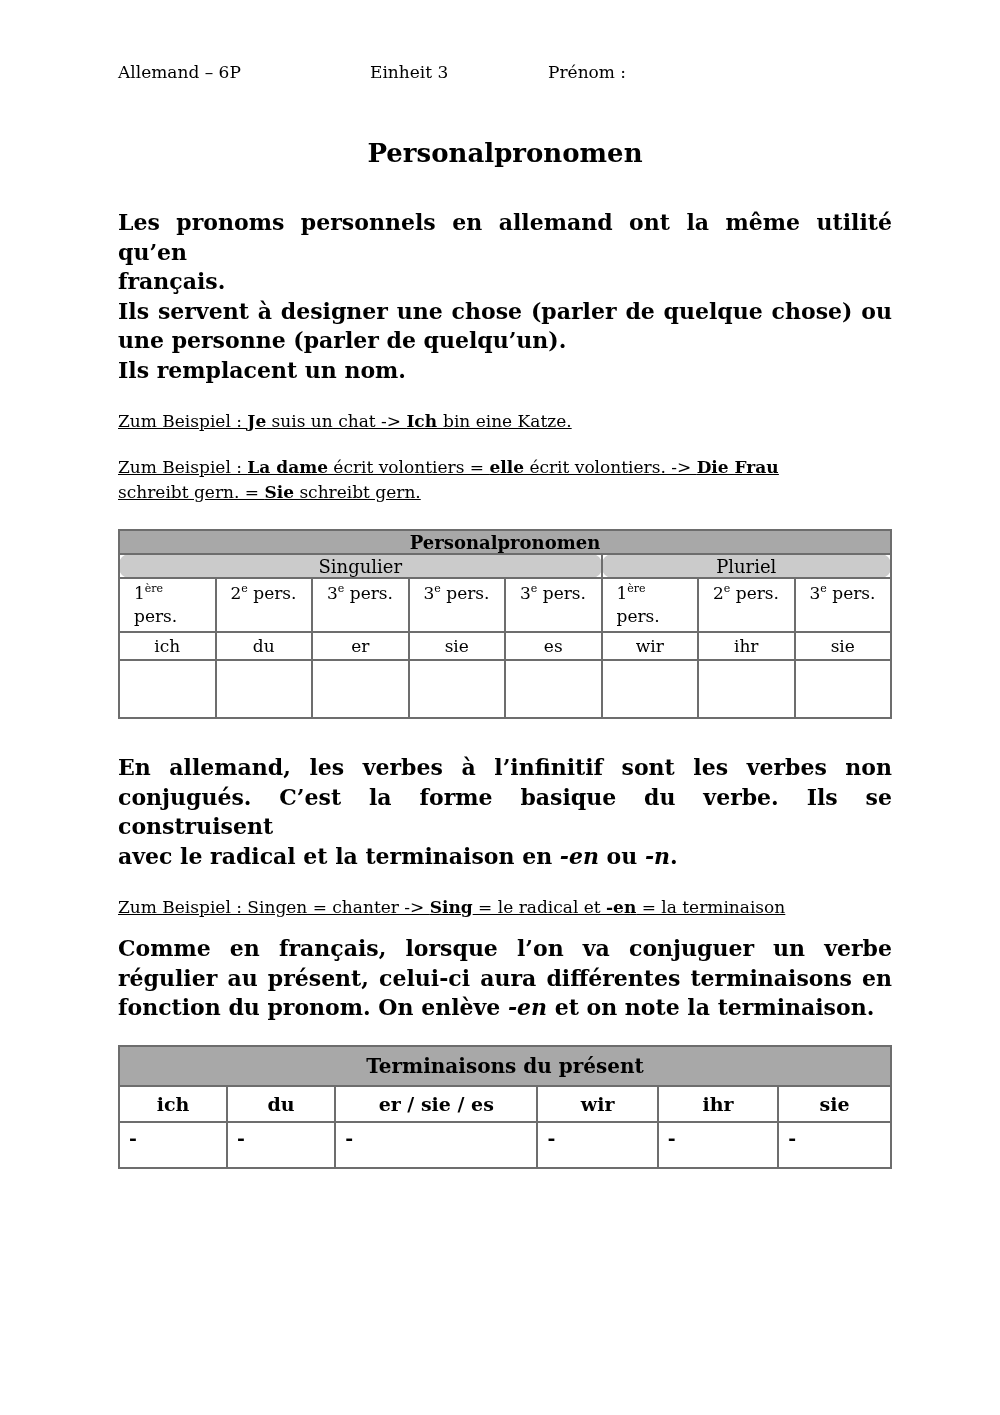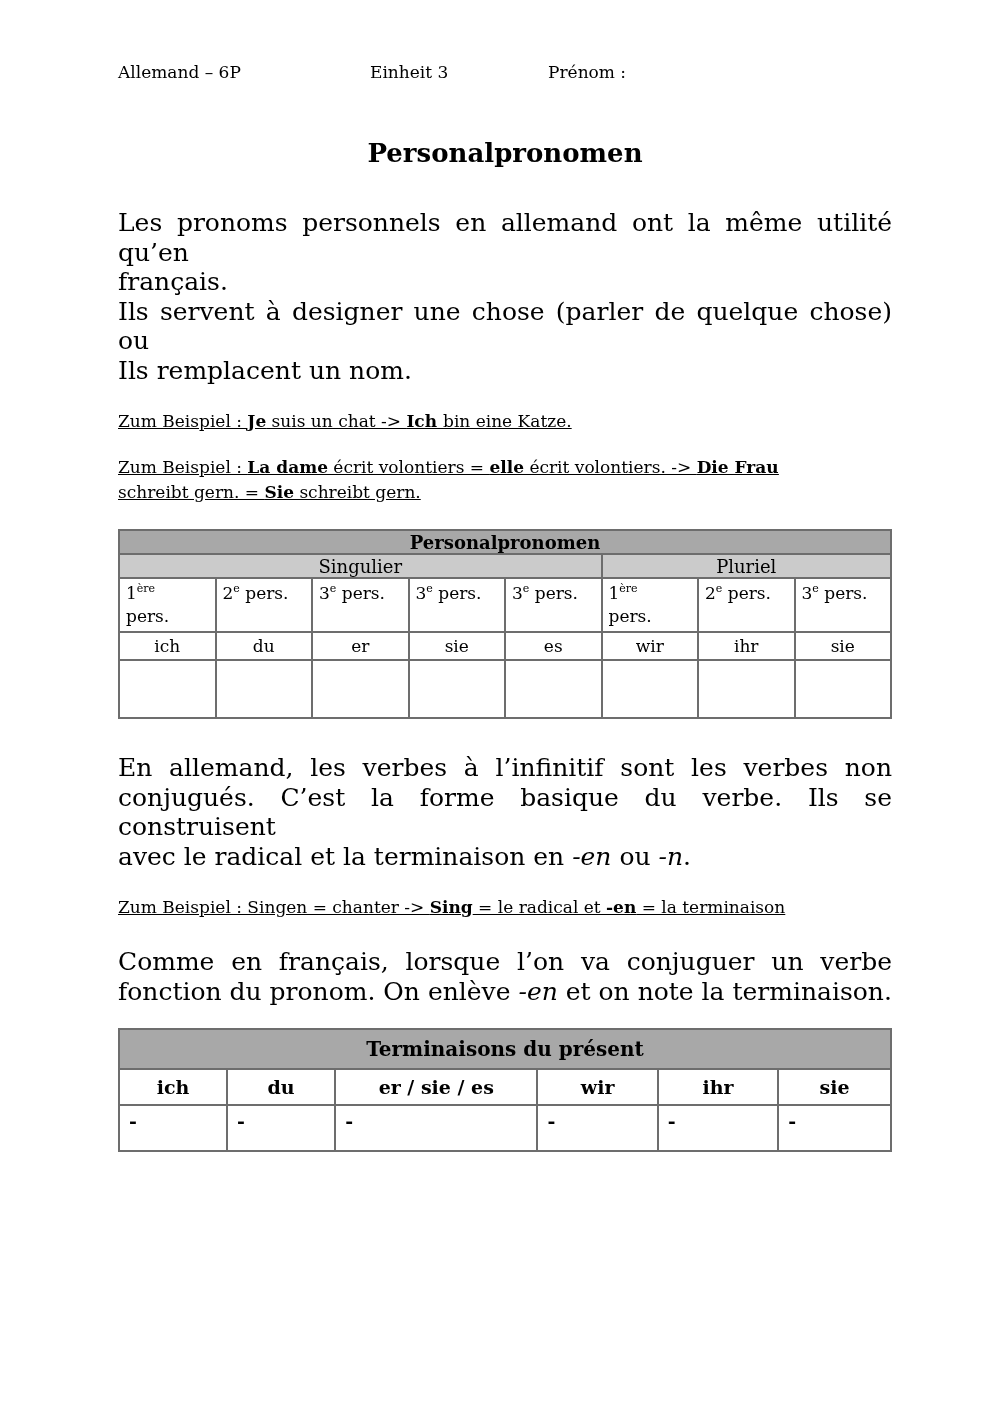--- a/index.html
+++ b/index.html
@@ -6,59 +6,60 @@
   body {
     width:1000px; height:1415px; background:#ffffff; overflow:hidden;
     font-family:"DejaVu Serif", serif; color:#000;
   }
   .page { padding:62px 108px 0 118px; box-sizing:border-box; width:1000px; height:1210px; }
   .doc-header { font-size:17px; line-height:21px; white-space:nowrap; }
   .doc-header .slot-course { display:inline-block; width:252px; }
   .doc-header .slot-unit   { display:inline-block; width:178px; }
   .main-title { font-size:26px; font-weight:bold; text-align:center; line-height:30px; margin:55px 0 0 0; }
   .title-verben { margin-top:52px; }
-  .bold-para { font-weight:normal; font-size:25px; line-height:29.5px; margin-top:40px; }
+  .bold-para { font-weight:bold; font-size:22px; line-height:29.5px; margin-top:40px; }
   .bold-para.p2 { margin-top:34px; }
-  .bold-para.p3 { margin-top:27px; }
+  .bold-para.p3 { margin-top:14px; }
   .jline { text-align:justify; text-align-last:justify; }
   .example { font-size:17px; line-height:25px; margin-top:24px;text-decoration:underline; }
   .example.e2 { margin-top:21px; }
   .example.e3 { margin-top:24px; }
   .example.e4 { margin-top:22px; }
   .indent2 { padding-left:118px; }
   .bu { font-weight:bold; text-decoration:underline; }
   .b  { font-weight:bold; }
   .i  { font-style:italic; }
   table { border-collapse:collapse; width:774px; table-layout:fixed; }
   .tbl1 { margin-top:24px; }
   .tbl2 { margin-top:20px; }
   td { border:2px solid #6d6d6d; padding:0; }
   sup { font-size:11px; line-height:0; }
   .th-dark  { background:#a8a8a8; font-weight:bold; font-size:18px; text-align:center; height:22px; }
-  .th-light { background:#cbcbcb; font-size:18px; text-align:center; height:22px; }
-  .person-cell  { font-size:17px; vertical-align:top; text-align:left; padding:3px 6px; height:42px; line-height:23px; }
+  .th-light { background:#cbcbcb; font-size:18px; text-align:center; height:22px;border-radius:10px; }
+  .person-cell  { font-size:17px; vertical-align:top; text-align:left; padding:3px 14px; height:42px; line-height:23px; }
   .pronoun-cell { font-size:17px; text-align:center; height:26px; }
   .empty-cell   { height:56px; }
   .t2-header { background:#a8a8a8; font-weight:bold; font-size:20px; text-align:center; height:38px; }
   .t2-label  { font-weight:bold; font-size:19px; text-align:center; height:34px; }
   .t2-dash   { font-weight:bold; font-size:19px; vertical-align:top; text-align:left; padding:4px 9px; height:36px; }
 </style>
 </head>
 <body>
 
 <div class="page">
 
   <div class="doc-header"><span class="slot-course">Allemand – 6P</span><span class="slot-unit">Einheit 3</span><span>Prénom :</span></div>
 
   <div class="main-title">Personalpronomen</div>
 
   <div class="bold-para">
     <div class="jline">Les pronoms personnels en allemand ont la même utilité qu’en</div>
     <div>français.</div>
     <div class="jline">Ils servent à designer une chose (parler de quelque chose) ou</div>
+    <div>une personne (parler de quelqu’un).</div>
     <div>Ils remplacent un nom.</div>
   </div>
 
   <div class="example"><span>Zum Beispiel : </span><span class="bu">Je</span><span> suis un chat -&gt; </span><span class="bu">Ich </span><span>bin eine Katze.</span></div>
 
   <div class="example e2">
     <div><span>Zum Beispiel : </span><span class="bu">La dame</span><span> écrit volontiers = </span><span class="bu">elle</span><span> écrit volontiers. -&gt; </span><span class="bu">Die Frau</span></div>
     <div><span>schreibt gern. = </span><span class="bu">Sie</span><span> schreibt gern.</span></div>
   </div>
 
@@ -118,20 +119,21 @@
   <div class="bold-para p2">
     <div class="jline">En allemand, les verbes à l’infinitif sont les verbes non</div>
     <div class="jline">conjugués. C’est la forme basique du verbe. Ils se construisent</div>
     <div><span>avec le radical et la terminaison en </span><span class="i">-en</span><span> ou </span><span class="i">-n</span><span>.</span></div>
   </div>
 
   <div class="example e3"><span>Zum Beispiel : Singen = chanter -&gt; </span><span class="bu">Sing</span><span> = le radical et </span><span class="bu">-en</span><span> = la terminaison</span></div>
 
   <div class="bold-para p3">
     <div class="jline">Comme en français, lorsque l’on va conjuguer un verbe</div>
+    <div class="jline">régulier au présent, celui-ci aura différentes terminaisons en</div>
     <div><span>fonction du pronom. On enlève </span><span class="i">-en</span><span> et on note la terminaison.</span></div>
   </div>
 
   <div class="example e4">
   </div>
 
   <table class="tbl2">
     <colgroup>
         <col style="width:14%">
         <col style="width:14%">

